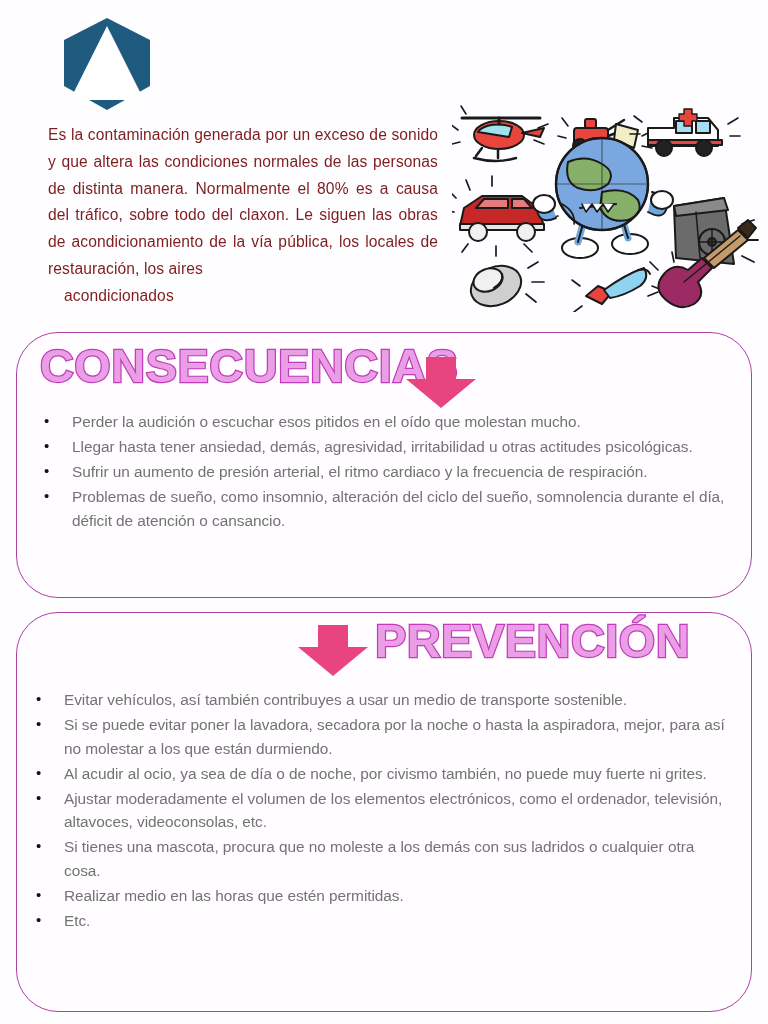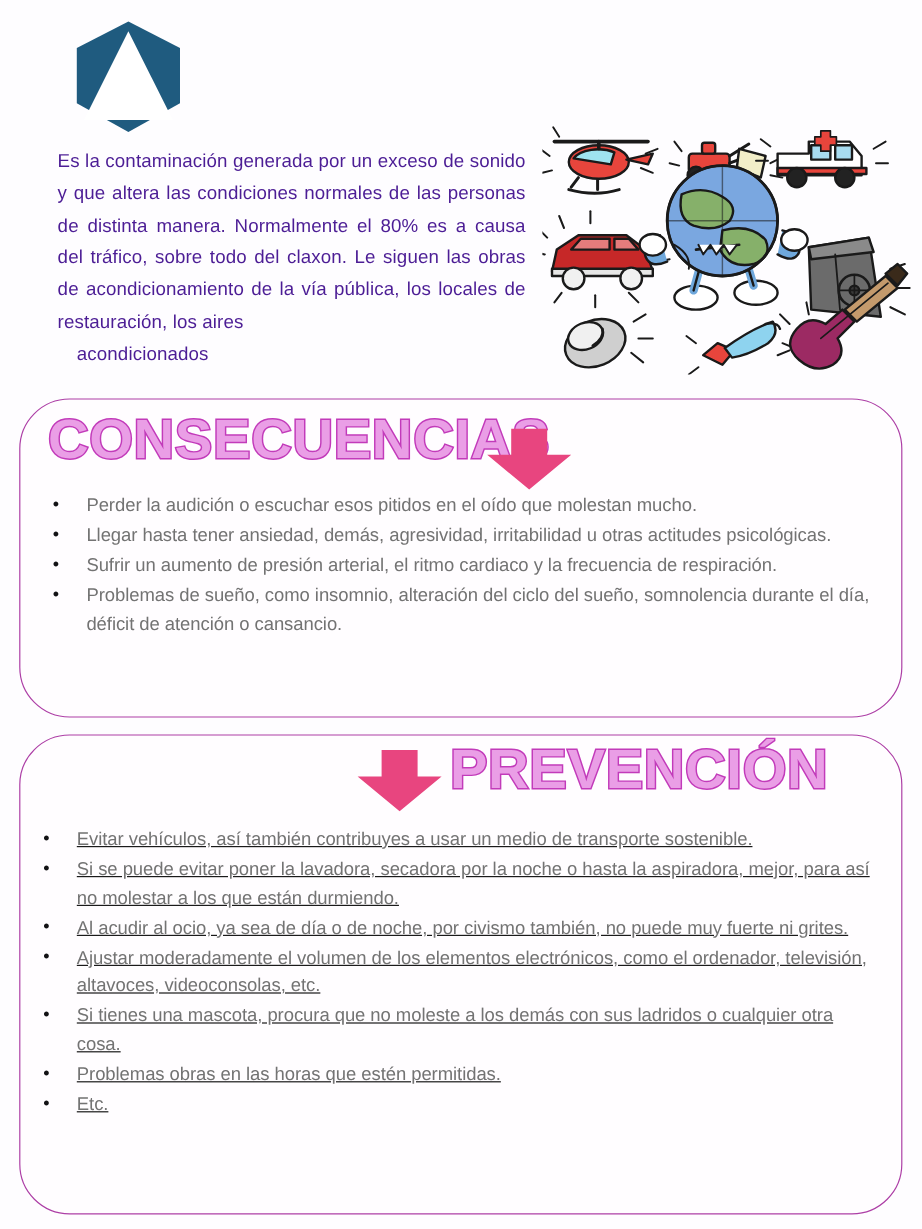--- a/index.html
+++ b/index.html
@@ -71,21 +71,21 @@
 
   
   .intro {
     position: absolute;
     left: 48px;
     top: 122px;
     width: 390px;
     font-size: 15.6px;
     line-height: 1.72;
     text-align: justify;
-    color: #4c1d95;
+    color: #7f1d1d;
     letter-spacing: 0.1px;
   }
   .intro .last-line { text-align: left; margin-left: 16px; }
 
   
   .illustration {
     position: absolute;
     left: 452px;
     top: 100px;
     width: 310px;
@@ -165,21 +165,20 @@
     width: 690px;
     font-size: 15.4px;
     line-height: 1.55;
   }
   .bullets-prevencion {
     left: 28px;
     top: 688px;
     width: 702px;
     font-size: 15.4px;
     line-height: 1.55;
-    text-decoration: underline;
   }
   .bullets li {
     position: relative;
     padding-left: 36px;
     margin: 0 0 1px 0;
     color: #737373;
     font-family: "Liberation Sans Narrow", "Liberation Sans", sans-serif;
     letter-spacing: -0.05px;
   }
   .bullets li::before {
@@ -381,17 +380,17 @@
       <path d="M22,0 L52,0 L52,22 L72,22 L37,51 L2,22 L22,22 Z" fill="#e8457f"></path>
     </svg>
   </div>
 
   <ul class="bullets bullets-prevencion">
     <li>Evitar vehículos, así también contribuyes a usar un medio de transporte sostenible.</li>
     <li>Si se puede evitar poner la lavadora, secadora por la noche o hasta la aspiradora, mejor, para así no molestar a los que están durmiendo.</li>
     <li>Al acudir al ocio, ya sea de día o de noche, por civismo también, no puede muy fuerte ni grites.</li>
     <li>Ajustar moderadamente el volumen de los elementos electrónicos, como el ordenador, televisión, altavoces, videoconsolas, etc.</li>
     <li>Si tienes una mascota, procura que no moleste a los demás con sus ladridos o cualquier otra cosa.</li>
-    <li>Problemas obras en las horas que estén permitidas.</li>
+    <li>Realizar medio en las horas que estén permitidas.</li>
     <li>Etc.</li>
   </ul>
 
 </div>
 
 </body></html>

